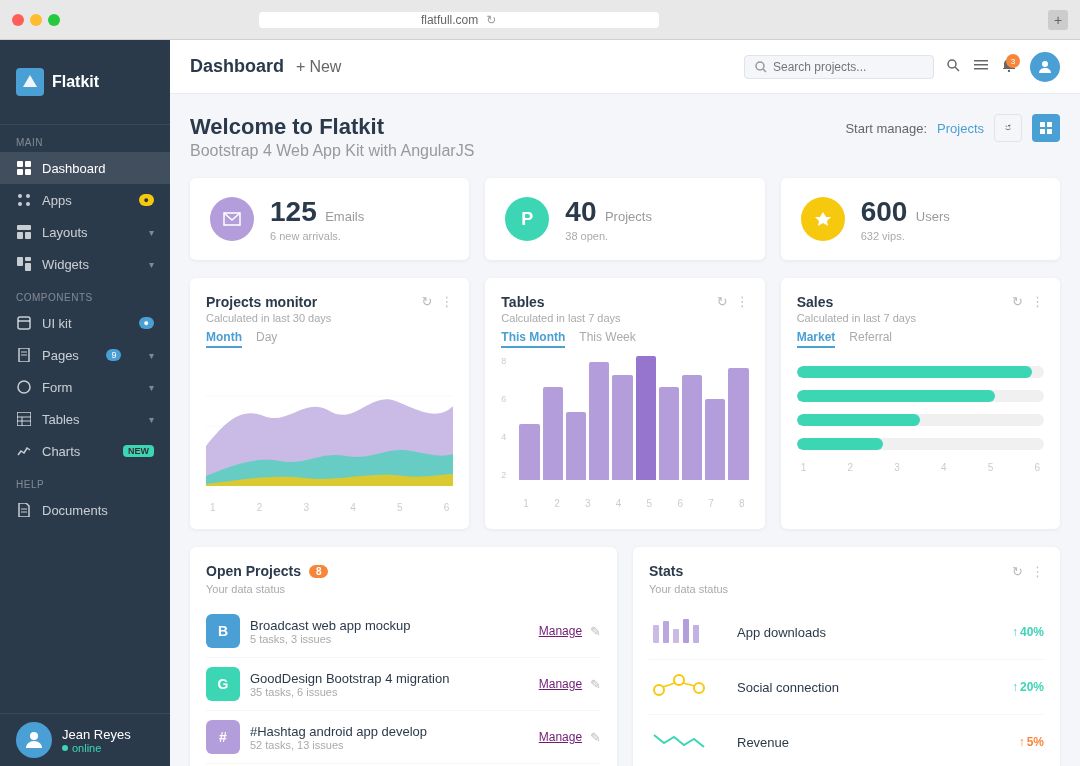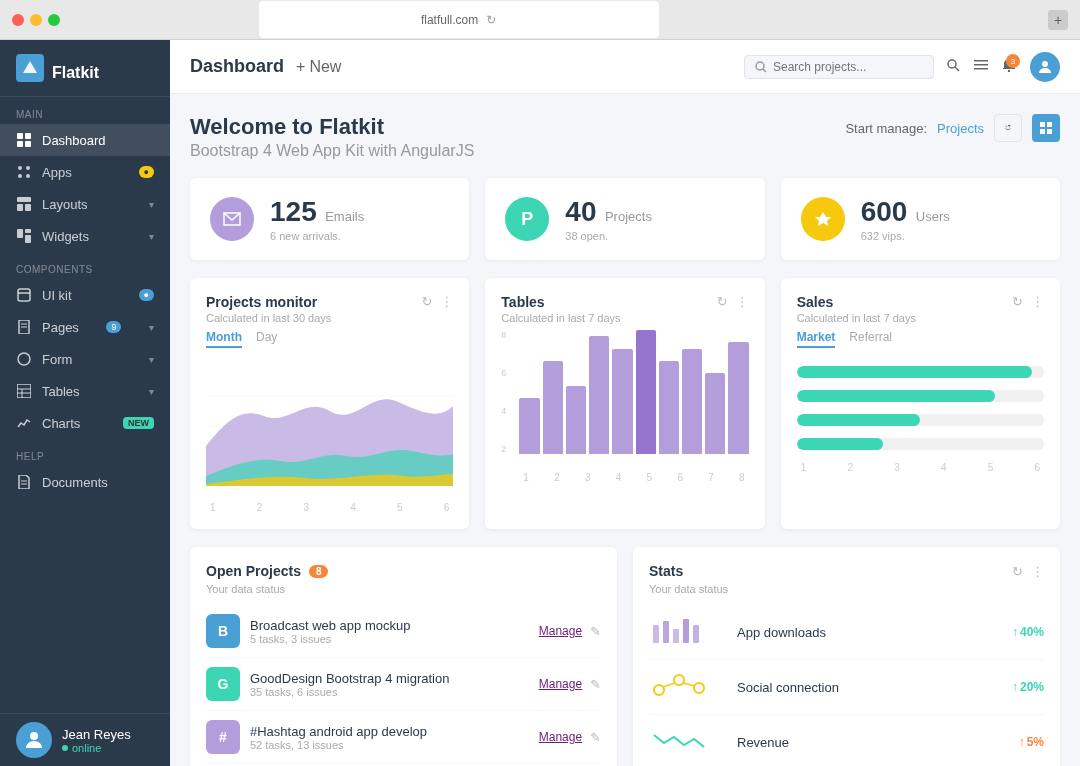--- a/index.html
+++ b/index.html
@@ -5,29 +5,29 @@
     * { box-sizing: border-box; margin: 0; padding: 0; }
     body { font-family: -apple-system, BlinkMacSystemFont, 'Segoe UI', sans-serif; background: #f5f6fa; display: flex; flex-direction: column; height: 766px; overflow: hidden; }
 
     
     .browser-chrome { background: #e8e8e8; height: 40px; display: flex; align-items: center; padding: 0 12px; gap: 8px; border-bottom: 1px solid #d0d0d0; }
     .browser-dots { display: flex; gap: 6px; }
     .dot { width: 12px; height: 12px; border-radius: 50%; }
     .dot-red { background: #ff5f56; }
     .dot-yellow { background: #ffbd2e; }
     .dot-green { background: #27c93f; }
-    .browser-url { flex: 1; max-width: 400px; margin: 8px auto; background: white; border-radius: 4px; height: 37px; display: flex; align-items: center; justify-content: center; font-size: 12px; color: #666; gap: 8px; }
+    .browser-url { flex: 1; max-width: 400px; margin: 8px auto; background: white; border-radius: 4px; height: 16px; display: flex; align-items: center; justify-content: center; font-size: 12px; color: #666; gap: 8px; }
     .browser-new-tab { margin-left: auto; width: 20px; height: 20px; background: #ccc; border-radius: 3px; display: flex; align-items: center; justify-content: center; font-size: 14px; color: #666; cursor: pointer; }
 
     
     .app { display: flex; flex: 1; overflow: hidden; }
 
     
     .sidebar { width: 170px; background: #2b3a4b; color: #fff; display: flex; flex-direction: column; overflow-y: auto; flex-shrink: 0; }
-    .sidebar-logo { display: flex; align-items: flex-end; gap: 8px; padding: 14px 16px; border-bottom: 1px solid rgba(255,255,255,0.08); }
+    .sidebar-logo { display: flex; align-items: center; gap: 8px; padding: 28px 16px; border-bottom: 1px solid rgba(255,255,255,0.08); }
     .logo-icon { width: 28px; height: 28px; background: #4a9fd4; border-radius: 4px; display: flex; align-items: center; justify-content: center; }
     .logo-icon svg { width: 18px; height: 18px; fill: white; }
     .logo-text { font-size: 16px; font-weight: 700; color: white; }
     .sidebar-section-label { font-size: 10px; color: rgba(255,255,255,0.4); text-transform: uppercase; padding: 12px 16px 4px; letter-spacing: 0.5px; }
     .sidebar-item { display: flex; align-items: center; gap: 10px; padding: 8px 16px; cursor: pointer; font-size: 13px; color: rgba(255,255,255,0.75); position: relative; }
     .sidebar-item.active { background: rgba(255,255,255,0.1); color: white; }
     .sidebar-item-icon { width: 16px; height: 16px; display: flex; align-items: center; justify-content: center; flex-shrink: 0; }
     .sidebar-badge { background: #f6c90e; color: #333; font-size: 9px; border-radius: 8px; padding: 1px 5px; margin-left: auto; }
     .sidebar-badge-blue { background: #4a9fd4; color: white; font-size: 9px; border-radius: 8px; padding: 1px 5px; margin-left: auto; }
     .sidebar-badge-new { background: #3dd6b5; color: #333; font-size: 9px; border-radius: 4px; padding: 1px 5px; margin-left: auto; text-transform: uppercase; font-weight: 700; }
@@ -454,20 +454,24 @@
           <div class="chart-card-header">
             <div>
               <div class="chart-card-title">Tables</div>
               <div class="chart-card-sub">Calculated in last 7 days</div>
             </div>
             <div class="chart-card-actions">
               <span>↻</span>
               <span>⋮</span>
             </div>
           </div>
+          <div class="chart-tabs">
+            <span class="chart-tab active">This Month</span>
+            <span class="chart-tab">This Week</span>
+          </div>
           <div style="position:relative; height:140px;">
 
             <div style="position:absolute;left:0;top:0;bottom:16px;display:flex;flex-direction:column;justify-content:space-between;font-size:9px;color:#ccc;width:14px;">
               <span>8</span>
                 <span>6</span>
                 <span>4</span>
                 <span>2</span>
             </div>
             <div style="margin-left:18px;height:124px;display:flex;align-items:flex-end;gap:3px;">
               <div style="flex:1;height:45%;background:#b39ddb;border-radius:2px 2px 0 0;"></div>

